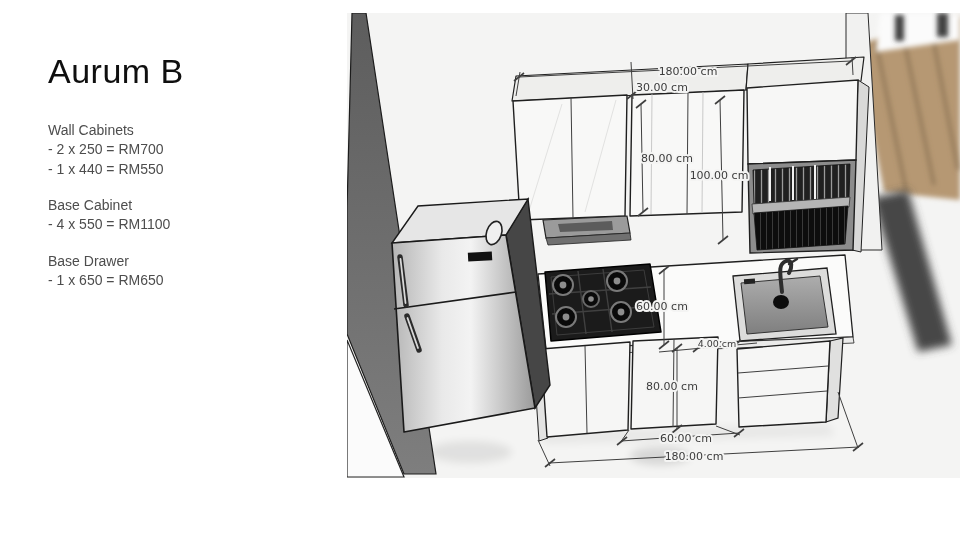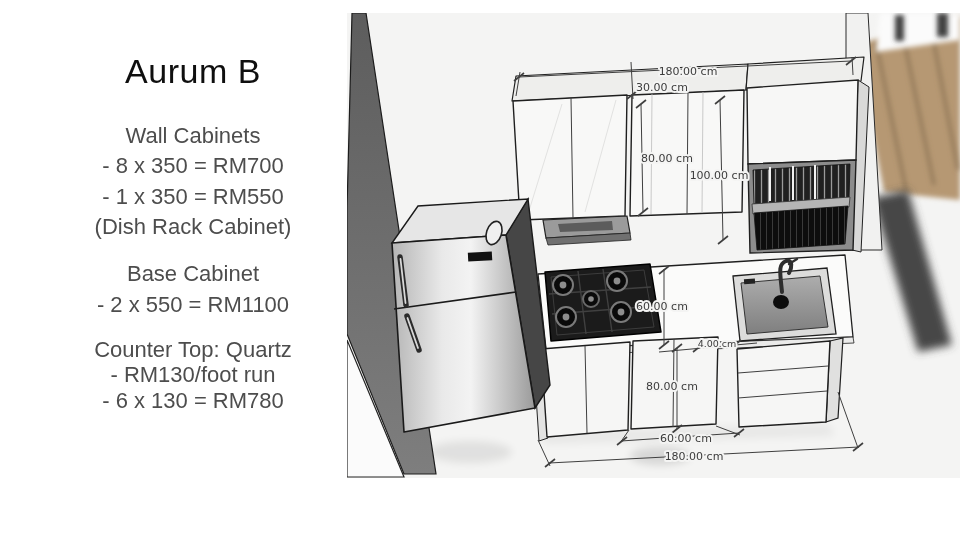--- a/index.html
+++ b/index.html
@@ -1,52 +1,50 @@
 <!DOCTYPE html>
 <html><head>
 <meta charset="utf-8">
 <style>
   html,body{margin:0;padding:0;background:#ffffff;}
   #stage{position:relative;width:960px;height:540px;background:#ffffff;overflow:hidden;
          font-family:"Liberation Sans", sans-serif;}
-  .quote{position:absolute;left:48px;top:52px;width:290px;color:#4d4d4d;text-align:center;}
+  .quote{position:absolute;left:48px;top:52px;width:290px;color:#4d4d4d;}
   .quote h1{margin:0 0 30px 0;font-size:34px;font-weight:400;color:#0f0f0f;letter-spacing:.5px;}
-  .sec{margin:0 0 17px 0;font-size:22px;line-height:1.38;}
+  .sec{margin:0 0 17px 0;font-size:14px;line-height:1.38;}
   .sec.tight{line-height:1.15;}
   .sec div{white-space:nowrap;}
   svg text.dim{font-family:"DejaVu Sans", sans-serif;font-size:11px;fill:#3c3c3c;
                paint-order:stroke;stroke:#f4f4f3;stroke-width:4px;stroke-linejoin:round;}
   svg text.dim.small{font-size:9.5px;}
   .render{position:absolute;left:347px;top:13px;}
 </style>
 </head>
 <body>
 <div id="stage">
 
   <div class="quote">
     <h1>Aurum B</h1>
 
     <div class="sec">
       <div>Wall Cabinets</div>
-      <div>- 8 x 350 = RM700</div>
-      <div>- 1 x 350 = RM550</div>
-      <div>(Dish Rack Cabinet)</div>
+      <div>- 2 x 250 = RM700</div>
+      <div>- 1 x 440 = RM550</div>
     </div>
 
     <div class="sec">
       <div>Base Cabinet</div>
-      <div>- 2 x 550 = RM1100</div>
+      <div>- 4 x 550 = RM1100</div>
     </div>
 
-
-    <div class="sec tight">
-      <div>Counter Top: Quartz</div>
-      <div>- RM130/foot run</div>
-      <div>- 6 x 130 = RM780</div>
+    <div class="sec">
+      <div>Base Drawer</div>
+      <div>- 1 x 650 = RM650</div>
     </div>
+
 
 
   </div>
 
   <svg class="render" width="613" height="465" viewBox="347 13 613 465">
     <defs>
       <linearGradient id="fridgeGrad" x1="0" y1="0" x2="1" y2="0">
         <stop offset="0" stop-color="#b5b5b5"></stop>
           <stop offset="0.35" stop-color="#e9e9e9"></stop>
         <stop offset="0.55" stop-color="#f3f3f3"></stop>

